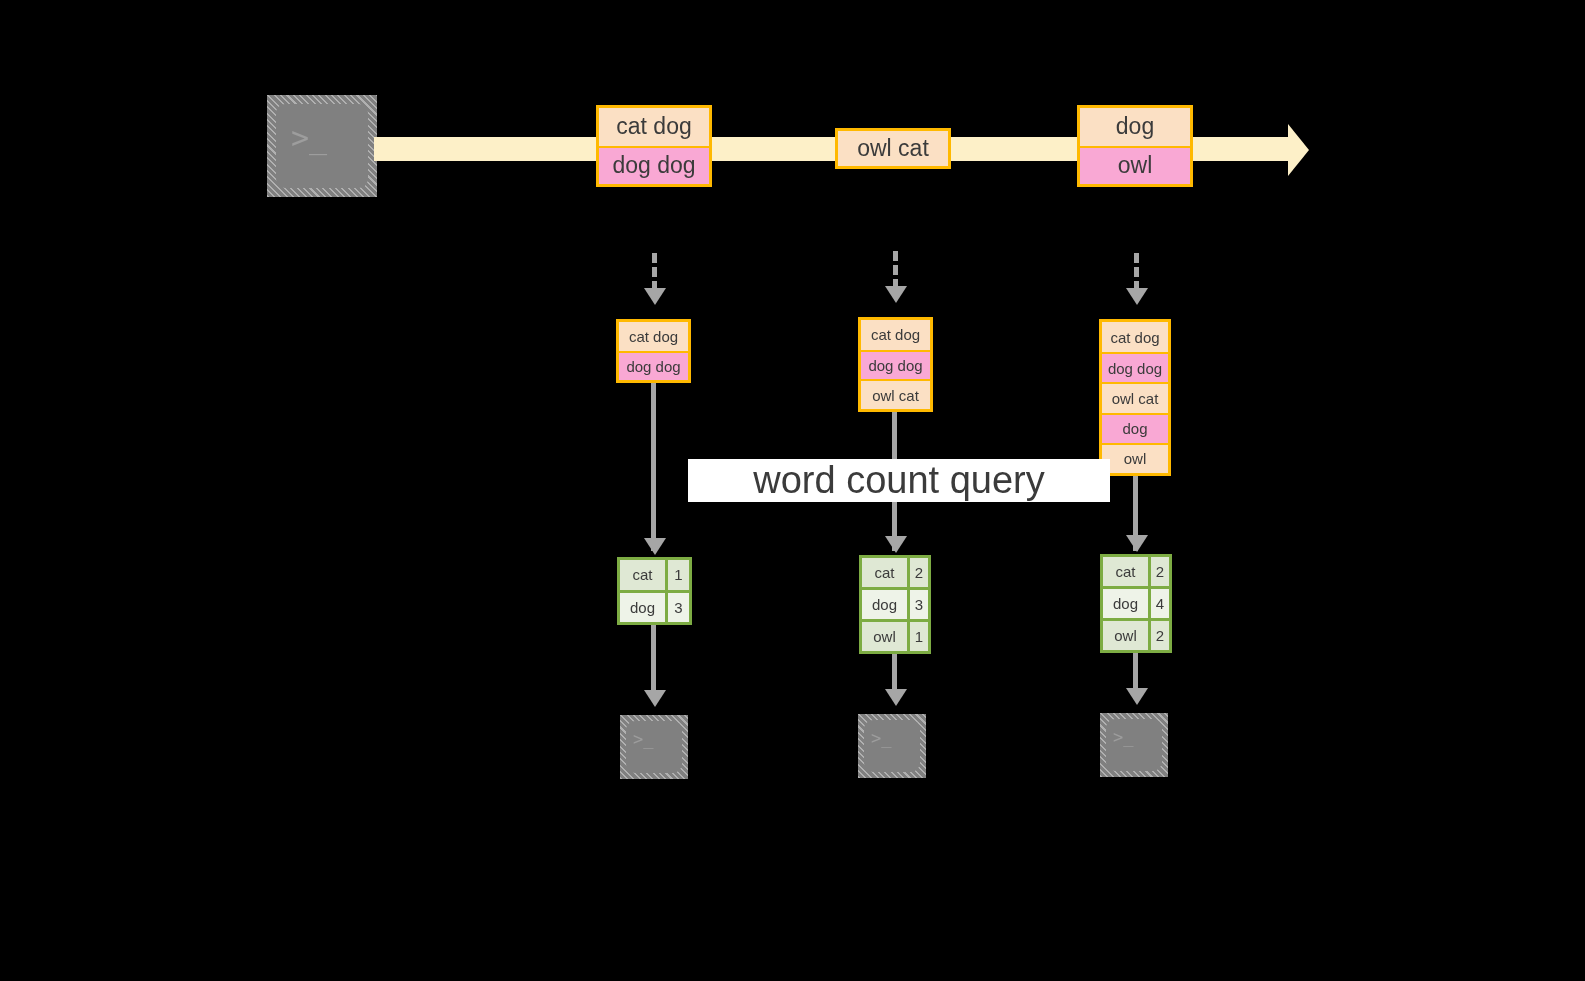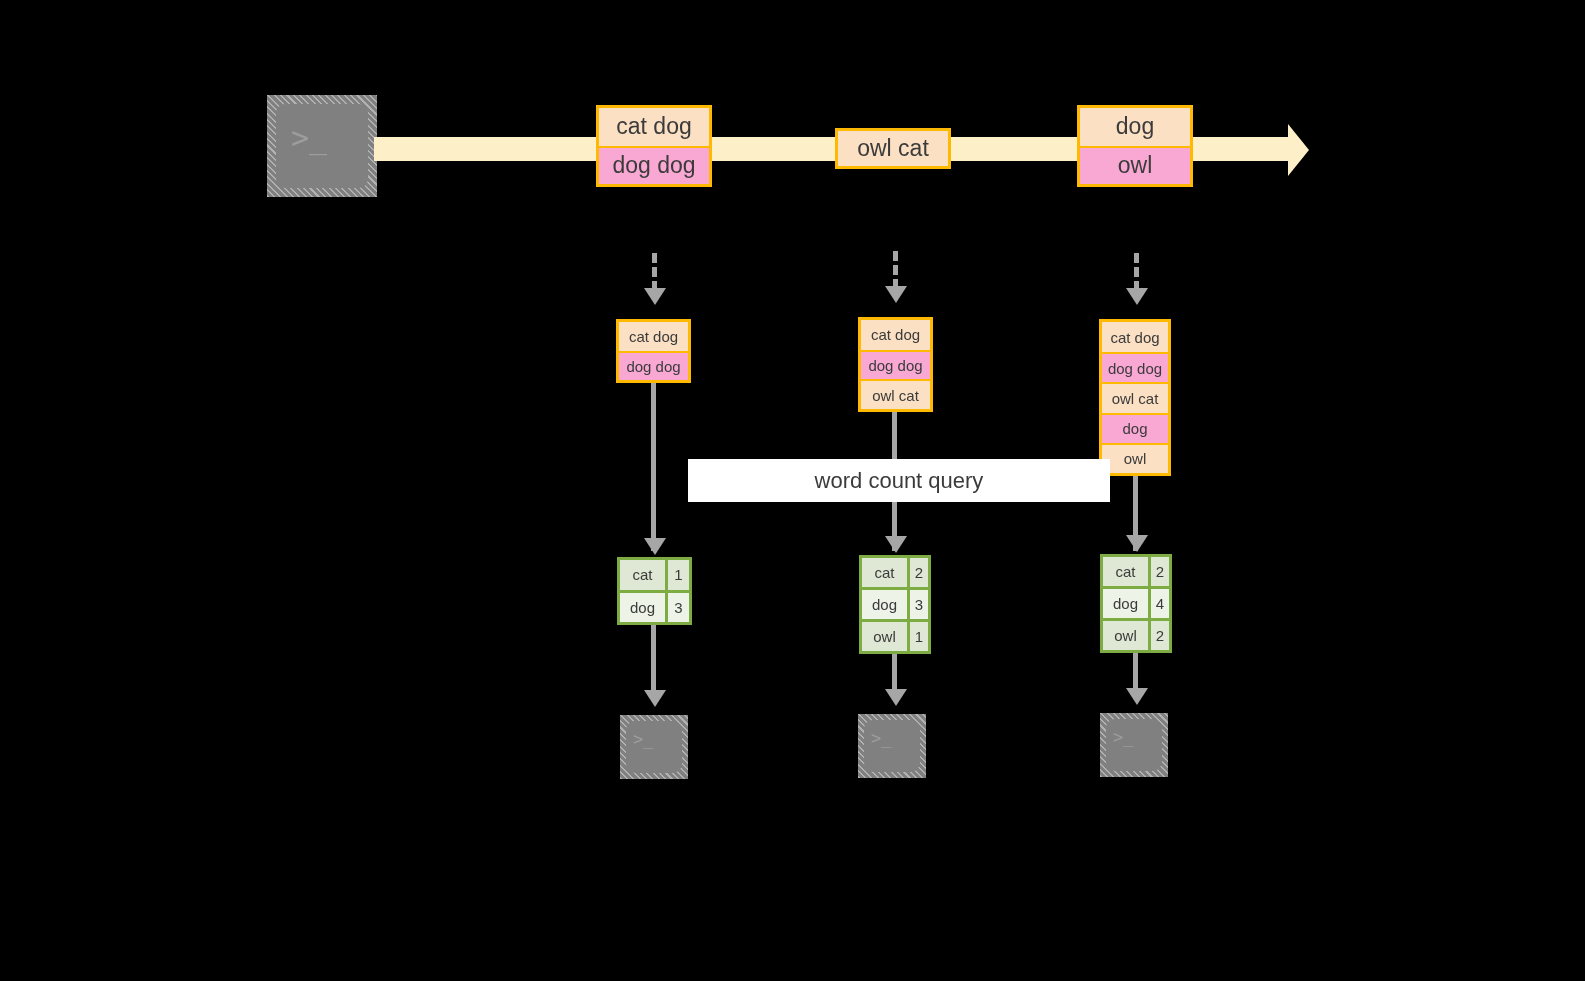--- a/index.html
+++ b/index.html
@@ -164,21 +164,21 @@
     left: 688px;
     top: 459px;
     width: 422px;
     height: 43px;
     background: #ffffff;
     display: flex;
     align-items: center;
     justify-content: center;
   }
   .wlabel span {
-    font-size: 22px;
+    font-size: 38px;
     color: #3b3b3b;
     white-space: nowrap;
   }
 </style>
 </head>
 <body>
 
 <div id="stage">
 
   <div class="term term-big">

